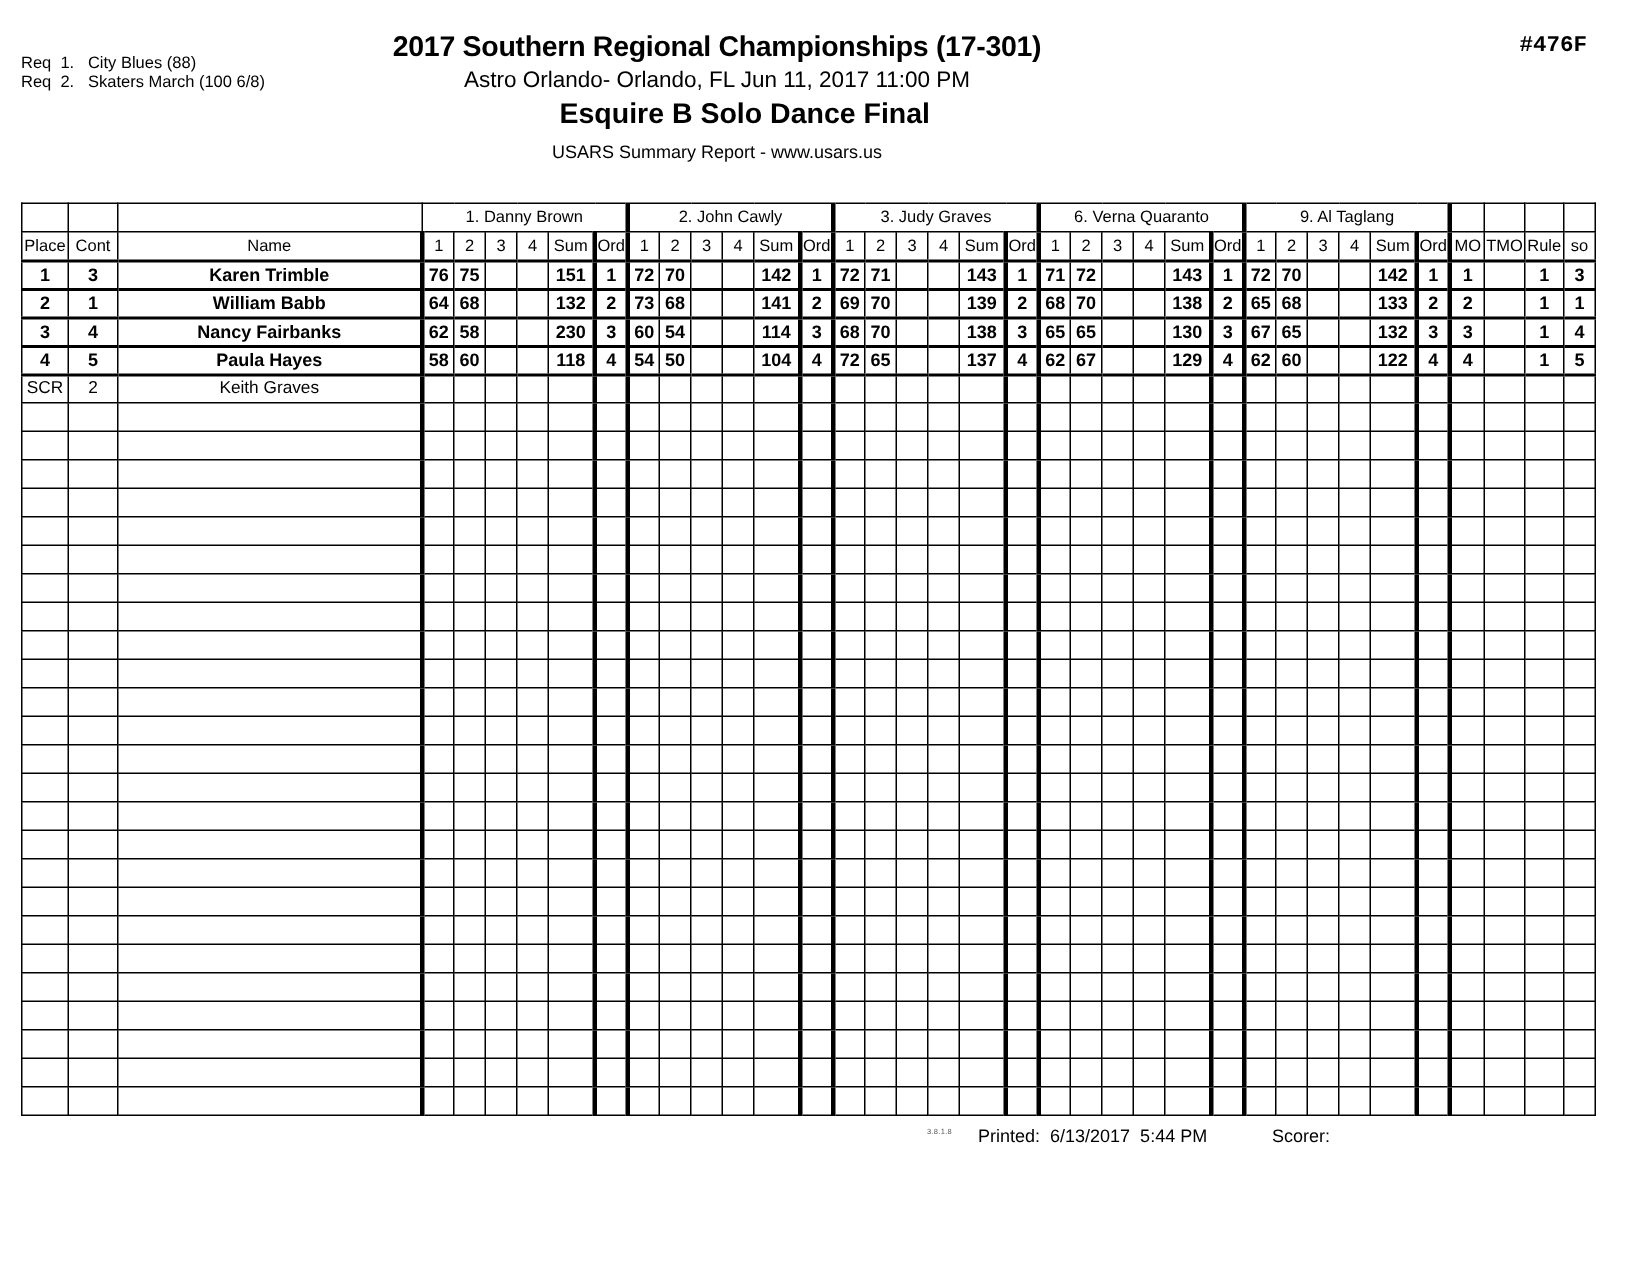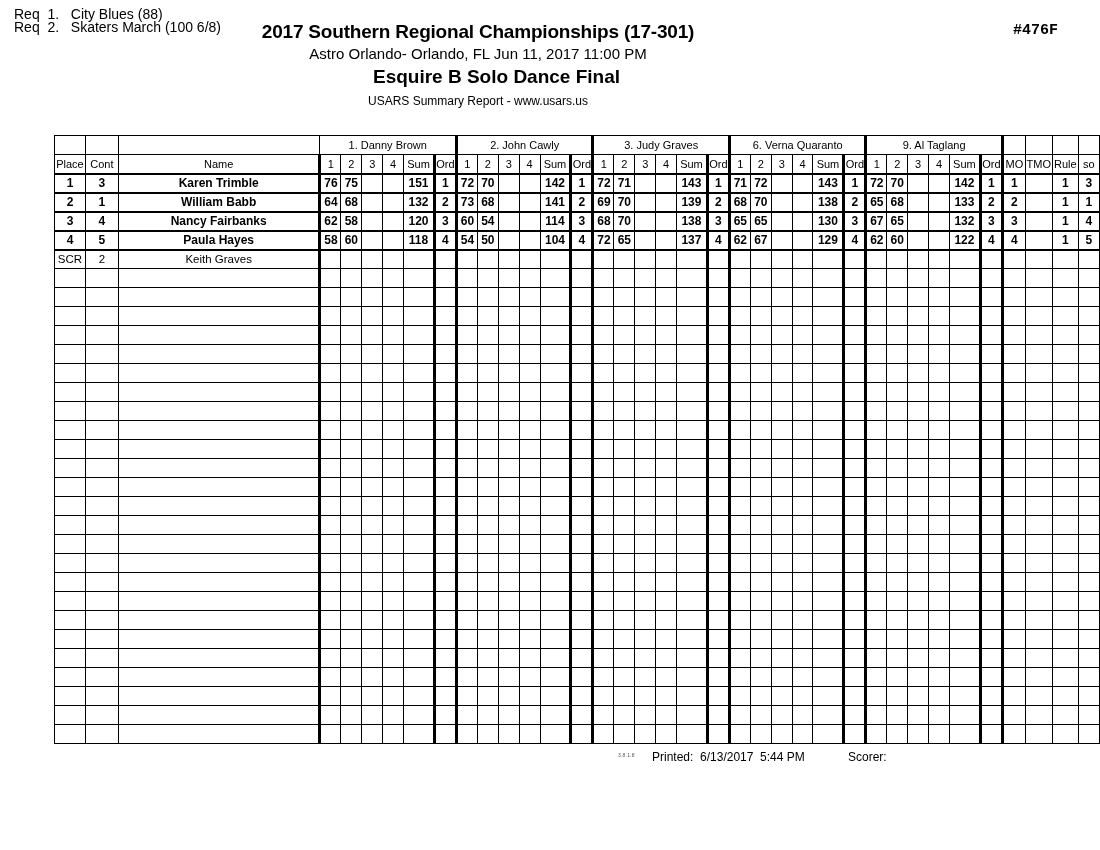--- a/index.html
+++ b/index.html
@@ -4,33 +4,33 @@
 <style>
   html,body{margin:0;padding:0;}
   body{
     width:1100px;height:850px;background:#ffffff;color:#000000;
     font-family:"Liberation Sans",sans-serif;
     position:relative;overflow:hidden;
   }
   .page{position:relative;width:1100px;height:850px;}
 
   
-  .reqs{position:absolute;left:14px;top:8px;font-size:14px;line-height:13px;white-space:nowrap;}
+  .reqs{position:absolute;left:14px;top:36px;font-size:11px;line-height:13px;white-space:nowrap;}
   .reqs div{white-space:pre;}
 
   
   .titles{position:absolute;left:0;top:20px;width:956px;text-align:center;}
   .t1{font-size:19px;font-weight:bold;line-height:24px;letter-spacing:-0.2px;}
   .t2{font-size:15px;font-weight:normal;line-height:20px;}
   .t3{font-size:19px;font-weight:bold;line-height:26px;padding-left:37px;}
   .t4{font-size:12px;font-weight:normal;line-height:22px;}
   .evt{position:absolute;right:42px;top:22px;font-size:15px;font-weight:bold;font-family:Liberation Mono, monospace;}
 
   
-  .tblwrap{position:absolute;left:14px;top:135px;margin-left:40px;}
+  .tblwrap{position:absolute;left:14px;top:135px;}
   table.sheet{border-collapse:collapse;table-layout:fixed;}
   table.sheet td,table.sheet th{
     border:1px solid #000;padding:0;margin:0;
     font-size:11px;font-weight:normal;text-align:center;
     height:19px;box-sizing:border-box;overflow:hidden;
   }
   
   td.nob{border:0 none;}
 
   .hdr td{font-size:9.5px;height:20px;}
@@ -247,21 +247,21 @@
             <td class="topthick">1</td>
           </tr>
           <tr class="skater">
             <td class="topthick">3</td>
             <td class="topthick">4</td>
             <td class="nm topthick">Nancy Fairbanks</td>
             <td class="topthick lsep">62</td>
             <td class="topthick">58</td>
             <td class="topthick"></td>
             <td class="topthick"></td>
-            <td class="sum topthick">120</td>
+            <td class="sum topthick">230</td>
             <td class="sc topthick lsep rsep">3</td>
             <td class="topthick lsep">60</td>
             <td class="topthick">54</td>
             <td class="topthick"></td>
             <td class="topthick"></td>
             <td class="sum topthick">114</td>
             <td class="sc topthick lsep rsep">3</td>
             <td class="topthick lsep">68</td>
             <td class="topthick">70</td>
             <td class="topthick"></td>

